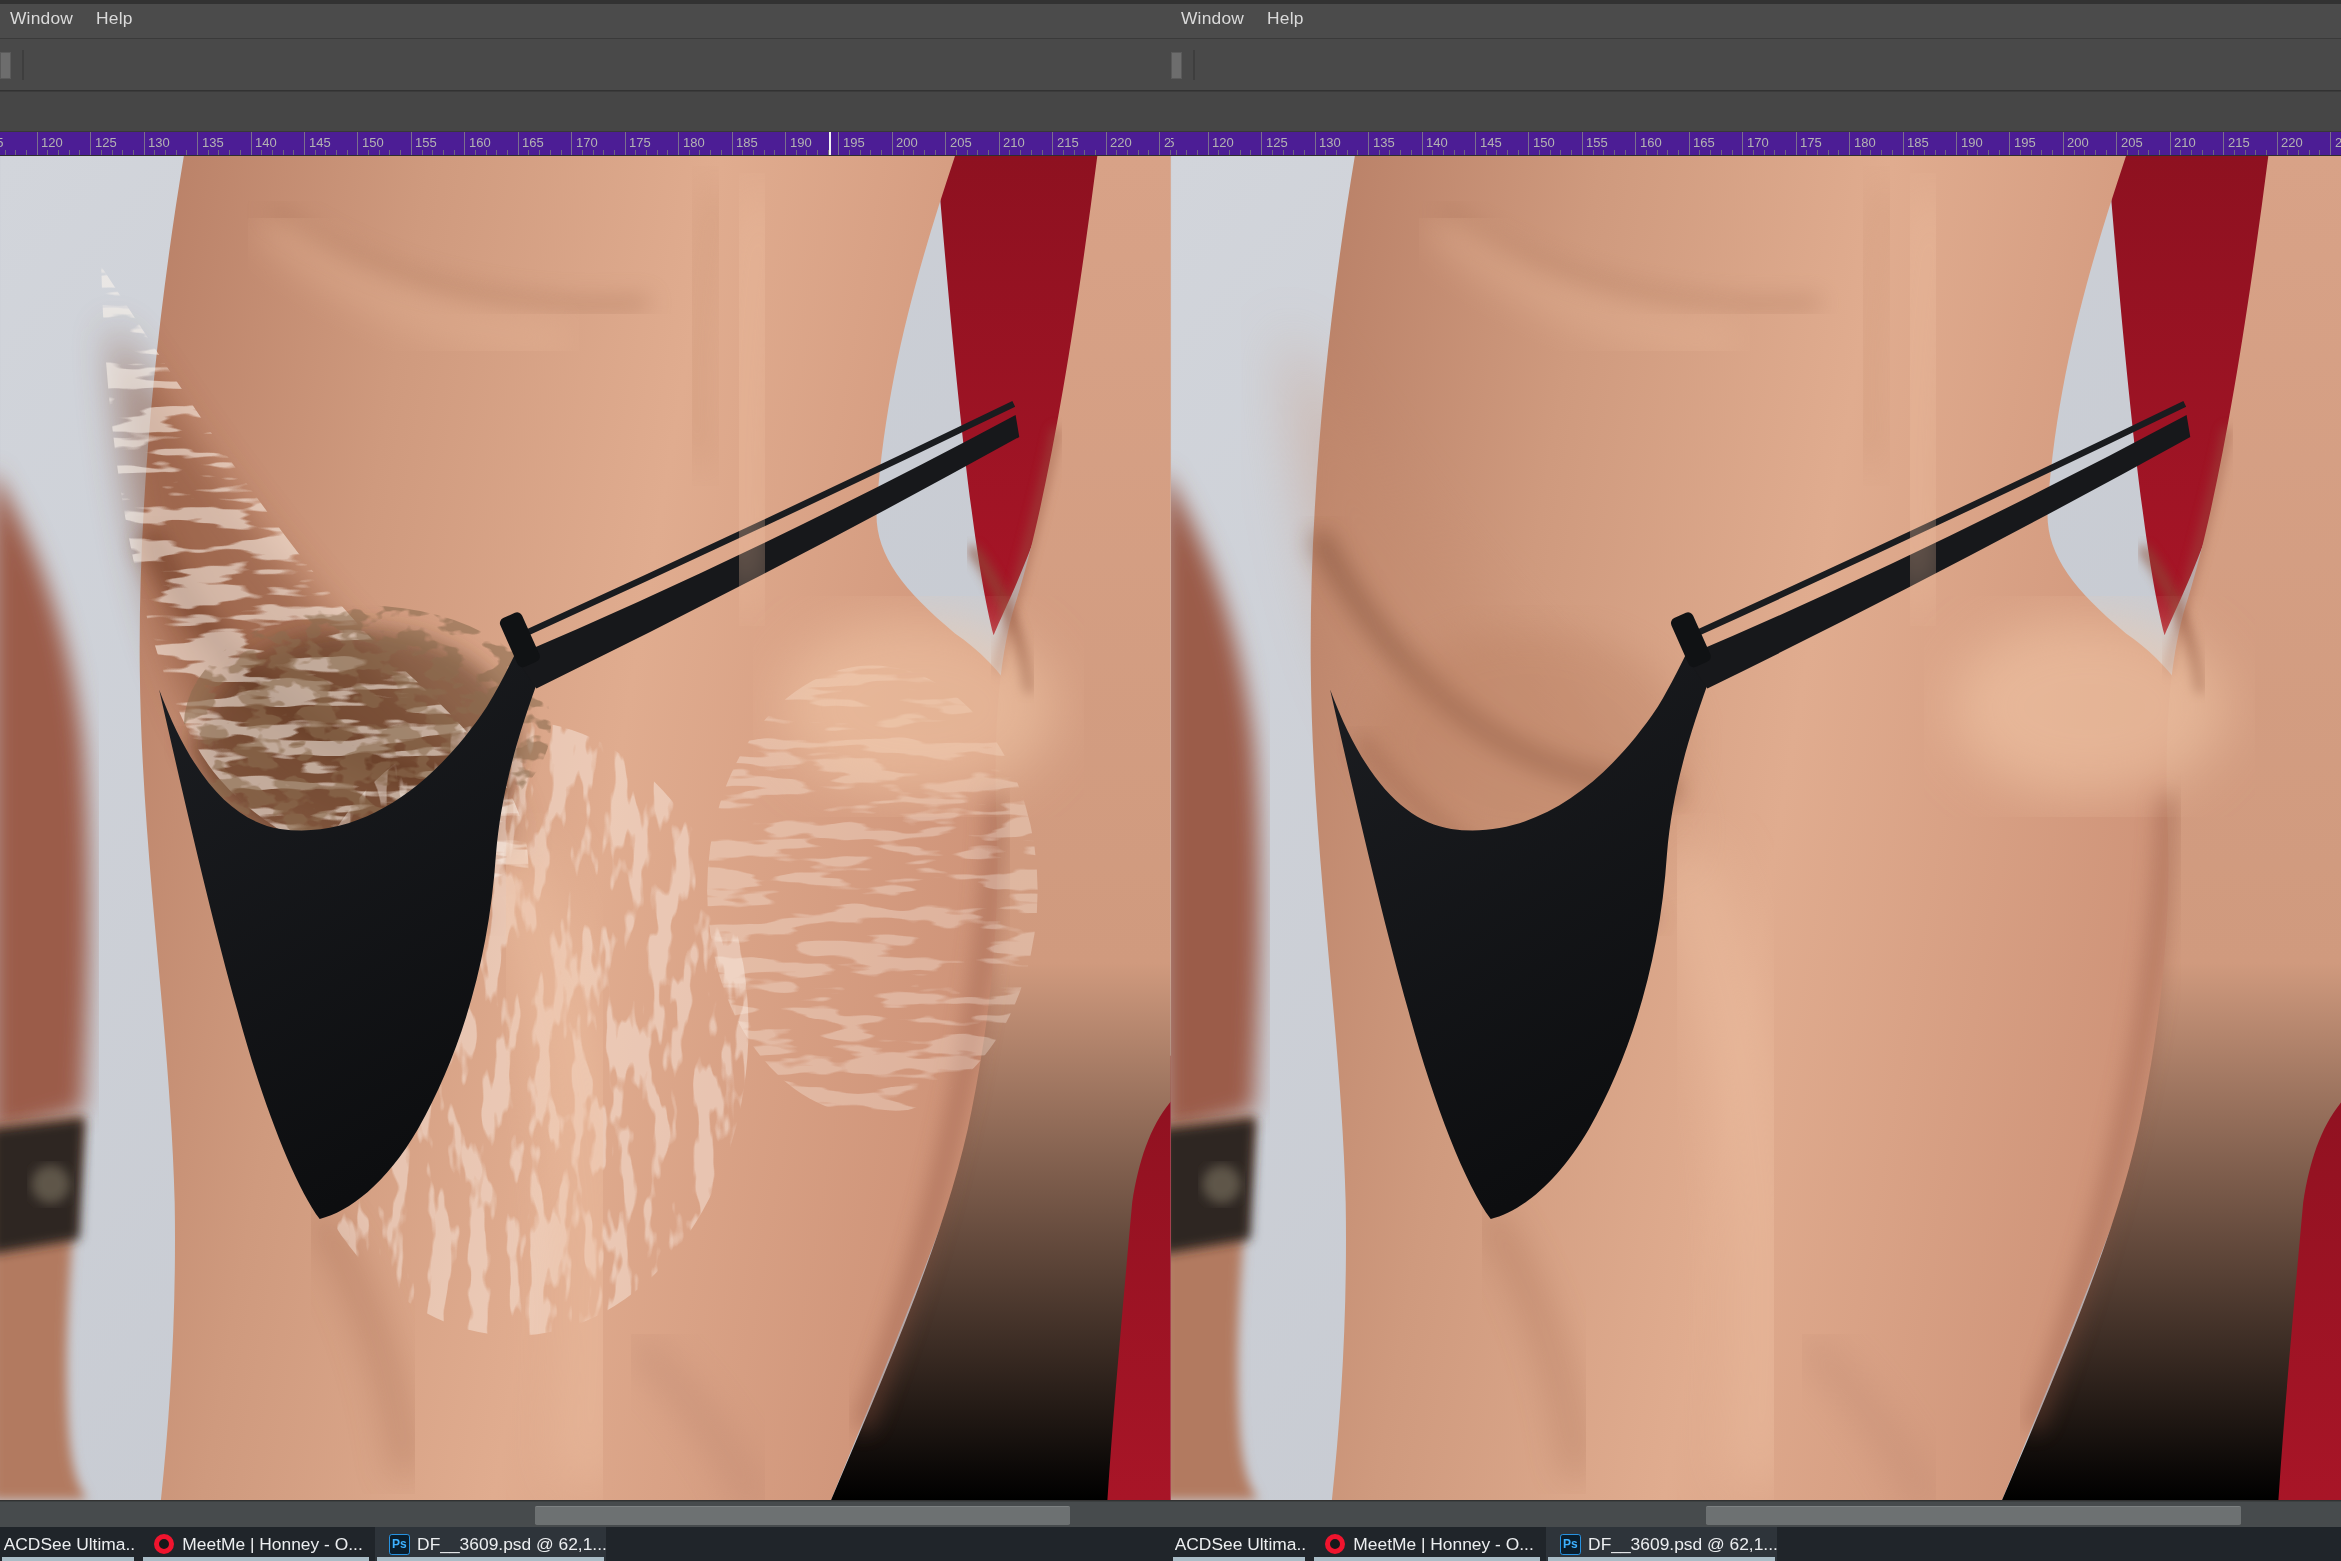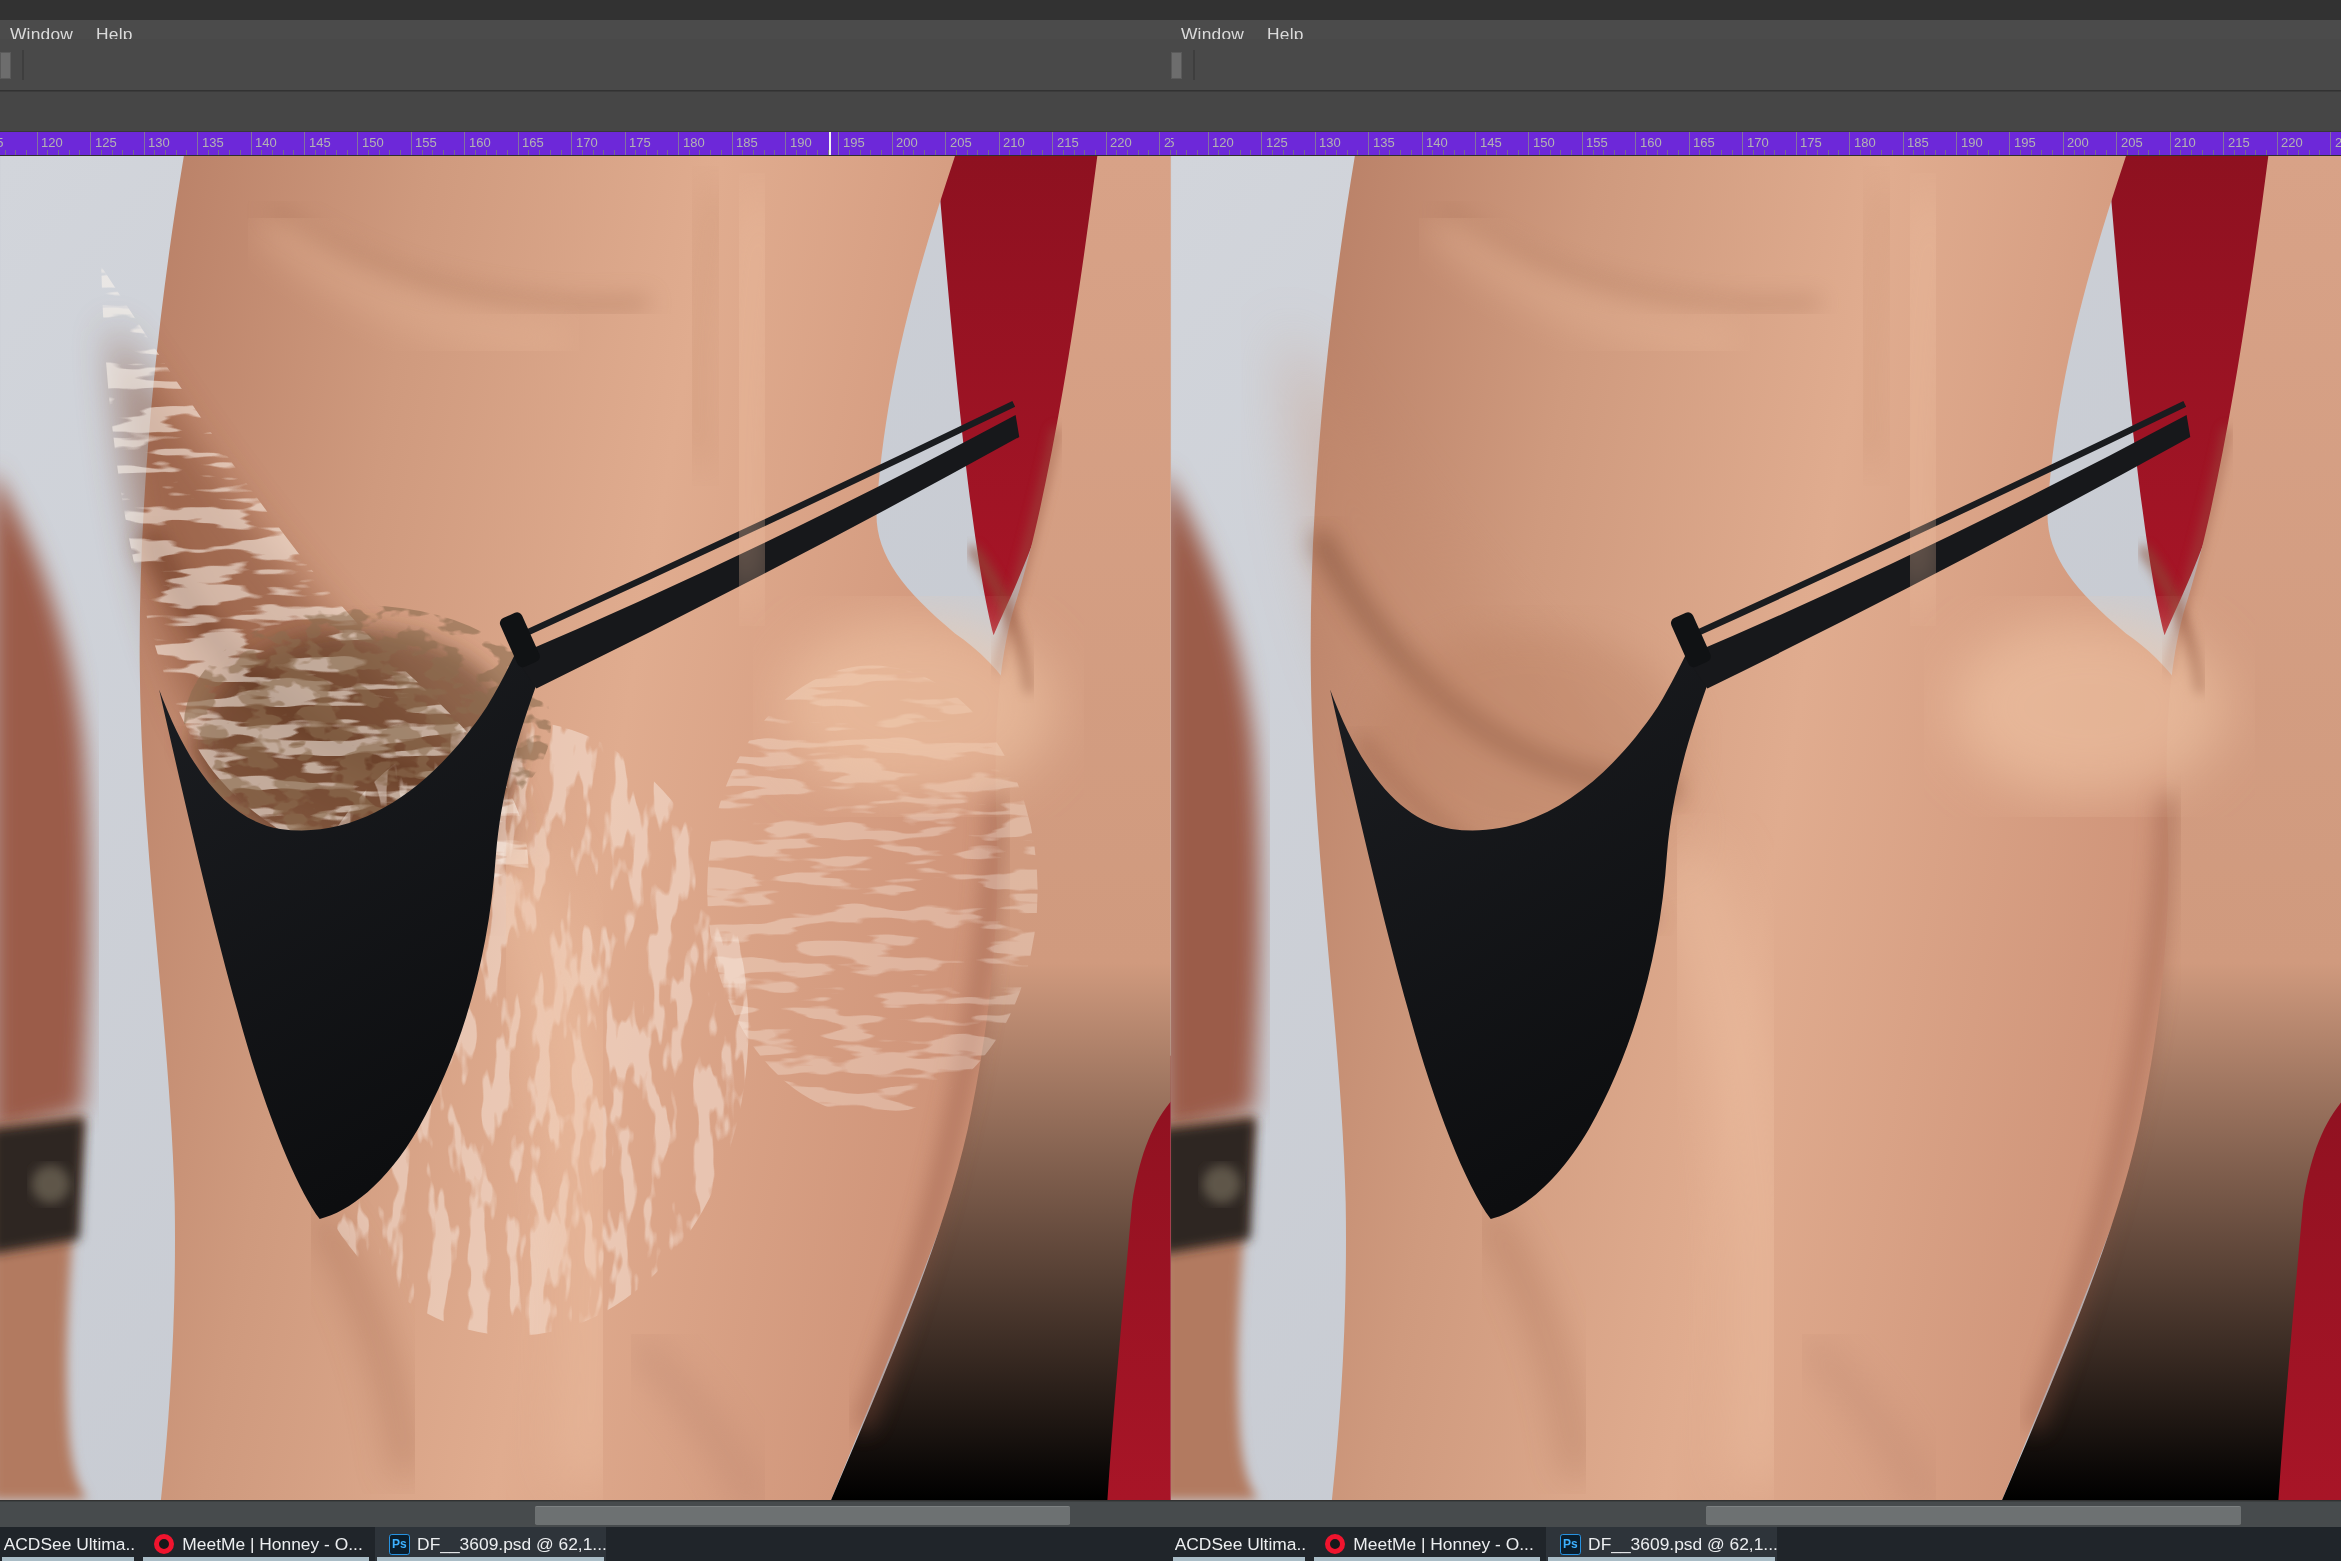--- a/index.html
+++ b/index.html
@@ -2,35 +2,35 @@
 <html style="--menu-bg: #4b4b4b; --photo-bg: #c9ccd4; --taskbar-bg: #20252a; --active-tab-bg: #2e343a; --underline: #a9bcc6; --opera-red: #f0142e;font-size:14.7px"><head>
 <meta charset="utf-8">
 <style>
   html,body{margin:0;padding:0;background:#2b2b2b;}
   *{box-sizing:border-box;font-family:"Liberation Sans",sans-serif;}
   #screen{position:relative;width:2342px;height:1561px;overflow:hidden;background:#323232;}
   .pane{position:absolute;top:0;width:1171px;height:1561px;overflow:hidden;}
   #pane0{left:0;} #pane1{left:1171px;}
 
   
-  .menubar{position:absolute;top:0;left:0;right:0;height:39px;background:var(--menu-bg,#4b4b4b);border-bottom:1.8px solid #3a3a3a;margin-top:16px;}
+  .menubar{position:absolute;top:0;left:0;right:0;height:39px;background:var(--menu-bg,#4b4b4b);border-bottom:1.8px solid #3a3a3a;}
   .topstrip{position:absolute;top:0;left:0;right:0;height:3.7px;background:#323232;}
   .menu-item{position:absolute;top:8.3px;font-size:17.4px;color:#dadada;letter-spacing:0.2px;cursor:default;}
   .menu-item.m0{left:10px;} .menu-item.m1{left:96px;}
 
   
   .optionsbar{position:absolute;top:39px;left:0;right:0;height:51px;background:#494949;}
   .tool-chip{position:absolute;top:13px;left:0;width:11px;height:27px;background:#6d6d6d;border:0.9px solid #5a5a5a;}
   .opt-sep{position:absolute;top:11px;left:22px;width:1.8px;height:30px;background:#3e3e3e;}
 
   
   .band{position:absolute;top:91px;left:0;right:0;height:40px;background:#464646;border-top:0.9px solid #3b3b3b;}
 
   
-  .ruler{position:absolute;top:131px;left:0;right:0;height:25px;background:#6d28d9;border-top:0.9px solid #383838;border-bottom:0.9px solid #2e2e2e;overflow:hidden;}
+  .ruler{position:absolute;top:131px;left:0;right:0;height:25px;background:#4c1d95;border-top:0.9px solid #383838;border-bottom:0.9px solid #2e2e2e;overflow:hidden;}
   .tick-major{position:absolute;top:0;bottom:0;width:0.9px;background:#8b8b8b;opacity:.75;}
   .tick-minor{position:absolute;bottom:0;width:0.9px;height:5.5px;background:#787878;opacity:.8;}
   .tick-label{position:absolute;top:2.8px;font-size:13px;color:#b3b3b3;white-space:nowrap;}
   .ruler-cursor{position:absolute;top:0;bottom:0;width:1.8px;background:#f2f2f2;}
 
   
   .canvas{position:absolute;top:156px;left:0;width:1171px;height:1344px;background:var(--photo-bg,#c9ccd4);}
   .canvas svg{display:block;}
   .pane[data-variant="after"] .g-texture{display:none;}
   .pane[data-variant="before"] .g-smooth{display:none;}

